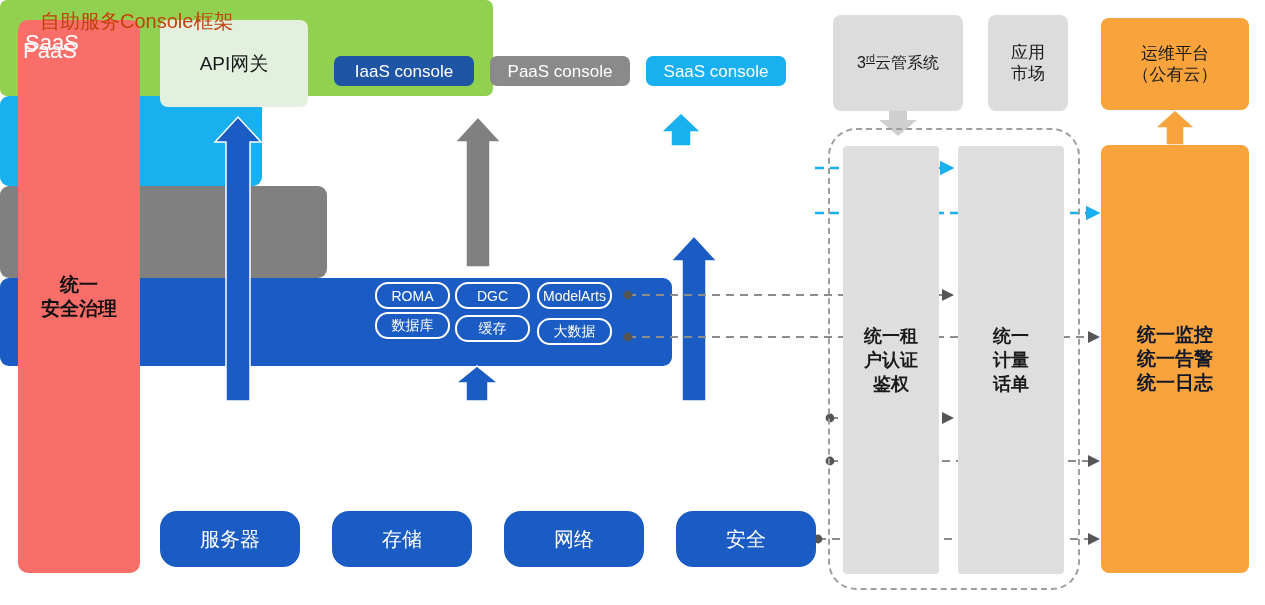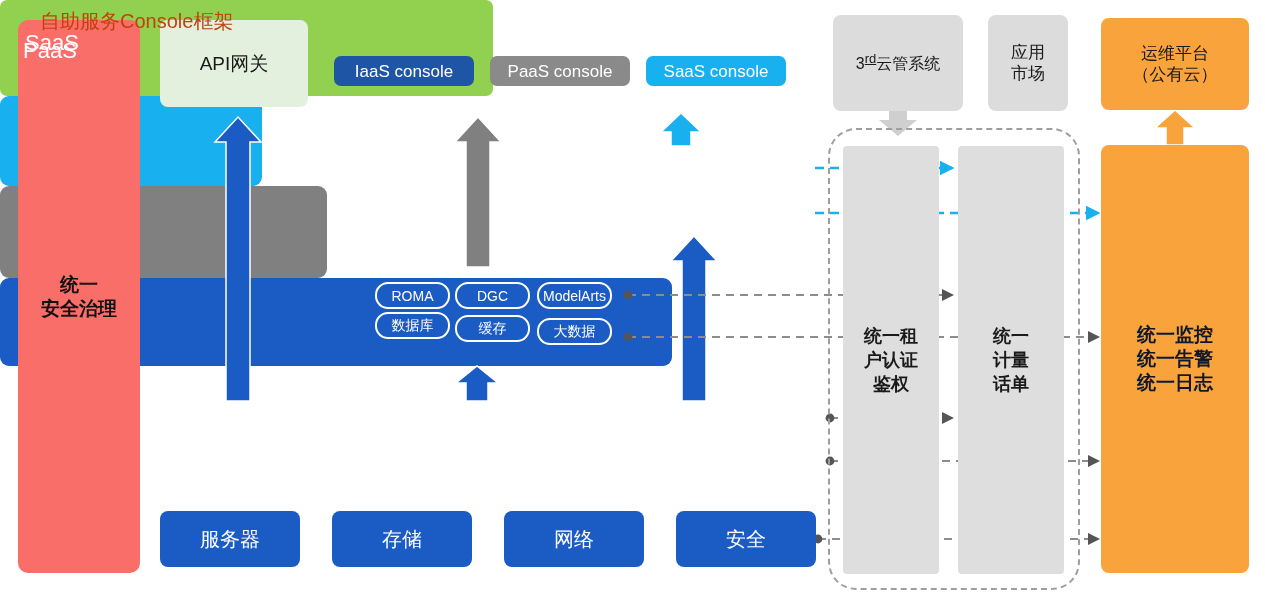--- a/index.html
+++ b/index.html
@@ -79,21 +79,21 @@
   .pill-paas{ left:490px; width:140px; background:#8a8a8a; }
   .pill-saas{ left:646px; width:140px; background:#18b0ef; }
 
   
   .third-cloud{
     left:833px; top:15px; width:130px; height:96px;
     background:#dcdcdc;
     color:#1a1a1a;
     font-size:16px;
   }
-  .third-cloud sup{ font-size:13px; vertical-align:super;text-decoration:underline; }
+  .third-cloud sup{ font-size:10px; vertical-align:super;text-decoration:underline; }
   .app-market{
     left:988px; top:15px; width:80px; height:96px;
     background:#dcdcdc;
     color:#1a1a1a;
     font-size:17px;
   }
 
   
   .ops-top{
     left:1101px; top:18px; width:148px; height:92px;
@@ -190,21 +190,21 @@
   .is-storage{ left:466px; width:108px; }
   .is-network{ left:586px; width:110px; }
   .is-cce{     left:708px; width:104px; }
 
   
   .res{
     top:511px; height:56px;
     background:#1b5cc4;
     color:#ffffff;
     font-size:20px;
-    border-radius:8px;
+    border-radius:17px;
   }
   .res-server{  left:160px; width:140px; }
   .res-storage{ left:332px; width:140px; }
   .res-network{ left:504px; width:140px; }
   .res-security{left:676px; width:140px; }
 
   
   .dashed-zone{
     position:absolute;
     left:828px; top:128px; width:252px; height:462px;

